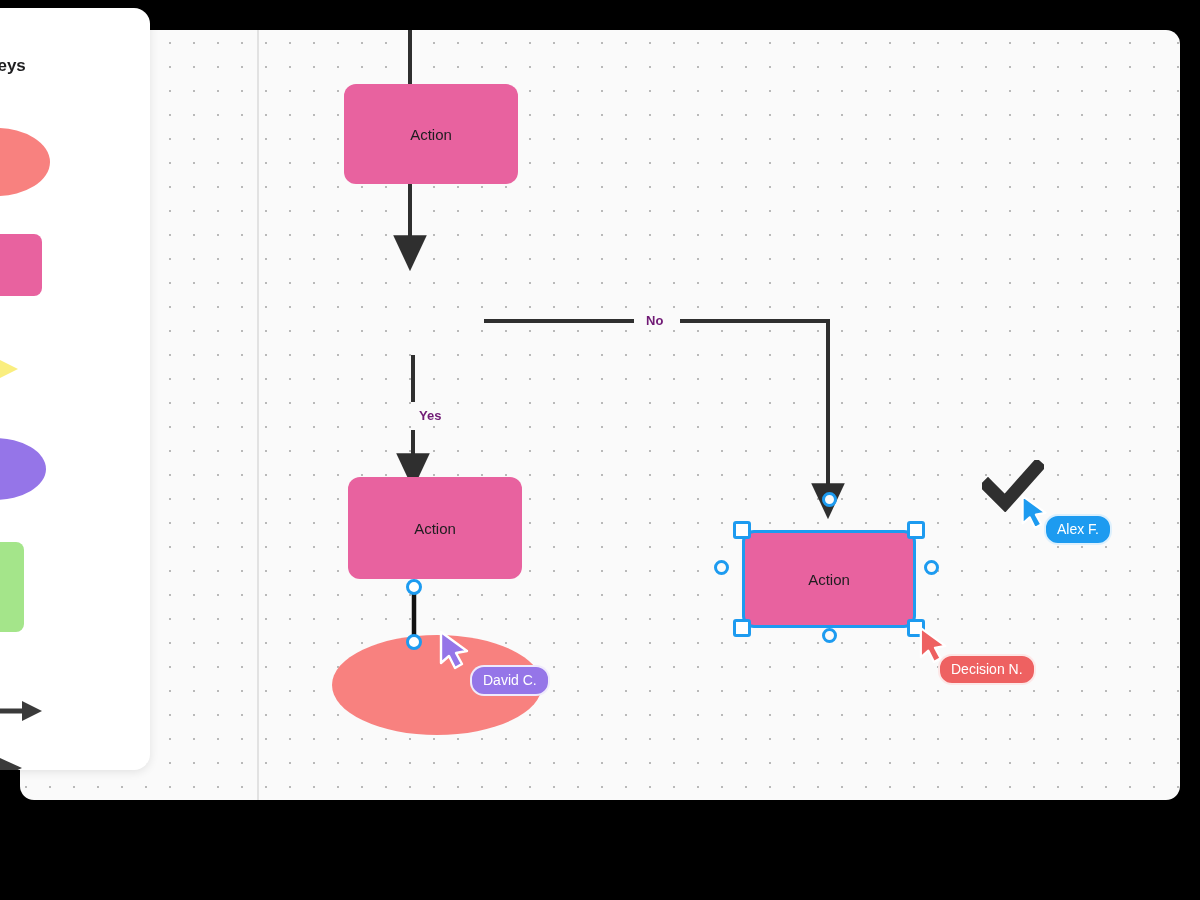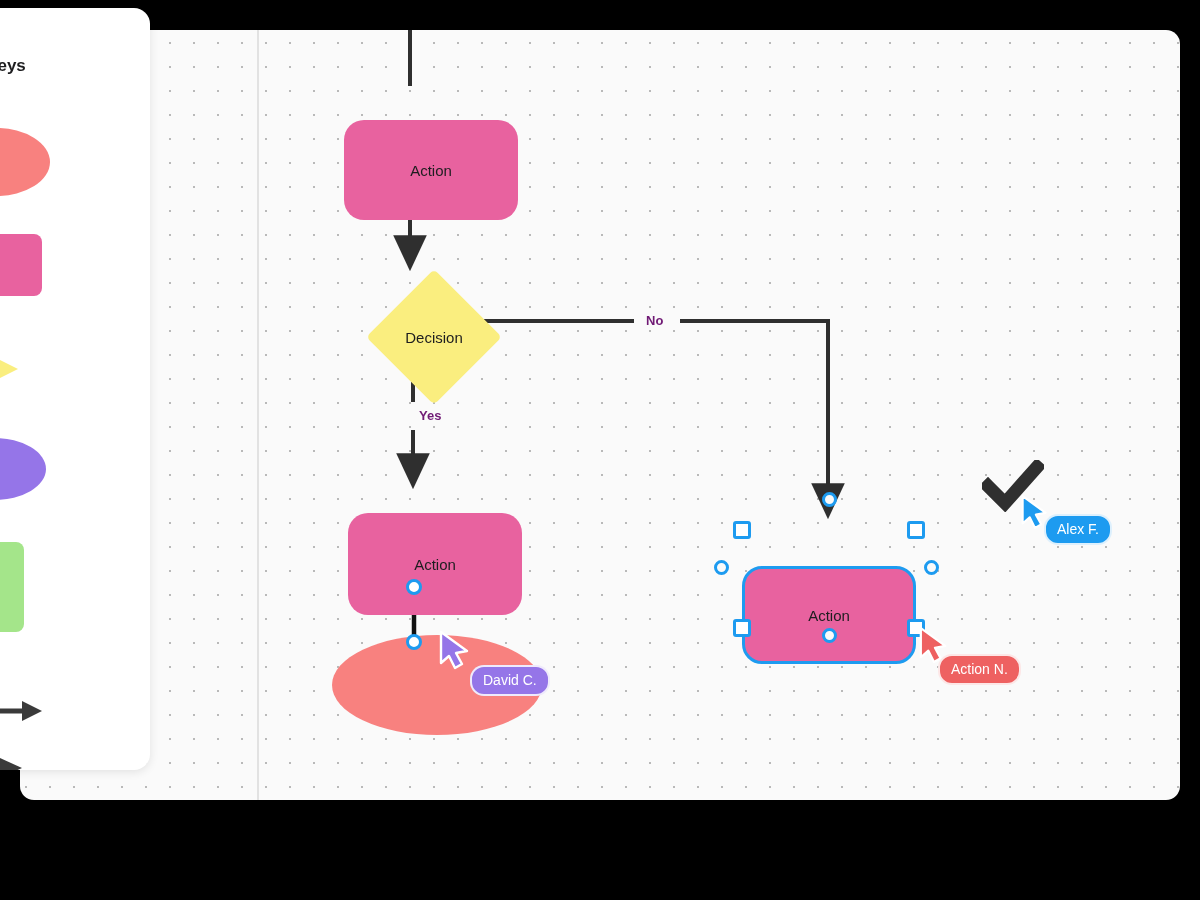--- a/index.html
+++ b/index.html
@@ -76,22 +76,21 @@
   .sw-arrow-2 { left: -14px; top: 748px; width: 80px; height: 30px; }
 
   
   .node {
     position: absolute;
     display: flex; align-items: center; justify-content: center;
     font-size: 15px; color: #1d1d1f;
   }
   .node-action {
     background: #e8629f;
-    border-radius: 20px;
-    margin-top: 36px;
+    border-radius: 12px;
   }
   .node-decision {
     background: transparent;
   }
   .diamond-shape {
     position: absolute; inset: 0;
     background: #faee7f;
     transform: rotate(45deg);
     border-radius: 5px;
   }
@@ -212,24 +211,20 @@
       <div class="link-endpoint" style="left:386px; top:604px;"></div>
 
       <div class="node node-ellipse" id="node-ellipse-1">
         <span></span>
       </div>
 
       <div class="node node-action" id="node-action-1">
         <span>Action</span>
       </div>
 
-      <div class="node node-decision" id="node-decision">
-        <div class="diamond-shape"></div>
-        <span class="diamond-label">Decision</span>
-      </div>
 
       <div class="node node-action" id="node-action-2">
         <span>Action</span>
       </div>
 
       <div class="selected">
         <div class="node node-action" id="node-action-3">
           <span>Action</span>
         </div>
         <div class="sel-handle" style="left:713px; top:491px;"></div>
@@ -259,21 +254,21 @@
         <svg class="cursor-arrow" width="30" height="36" viewBox="0 0 34 40">
           <path d="M3 2 L3 33 L11 26 L17 38 L24 34 L18 23 L29 21 Z" fill="#1d9bf0" stroke="#ffffff" stroke-width="2.4" stroke-linejoin="round"></path>
         </svg>
         <div class="cursor-tag">Alex F.</div>
       </div>
 
       <div class="cursor-group" id="cursor-jessica">
         <svg class="cursor-arrow" width="32" height="38" viewBox="0 0 34 40">
           <path d="M3 2 L3 33 L11 26 L17 38 L24 34 L18 23 L29 21 Z" fill="#ee6161" stroke="#ffffff" stroke-width="2.4" stroke-linejoin="round"></path>
         </svg>
-        <div class="cursor-tag">Action N.</div>
+        <div class="cursor-tag">Decision N.</div>
       </div>
 
     </div>
   </div>
 
   <div class="shapes-panel">
     <div class="panel-title">keys</div>
 
     <div class="swatch sw-ellipse-red"></div>
     <div class="swatch sw-rect-pink"></div>

